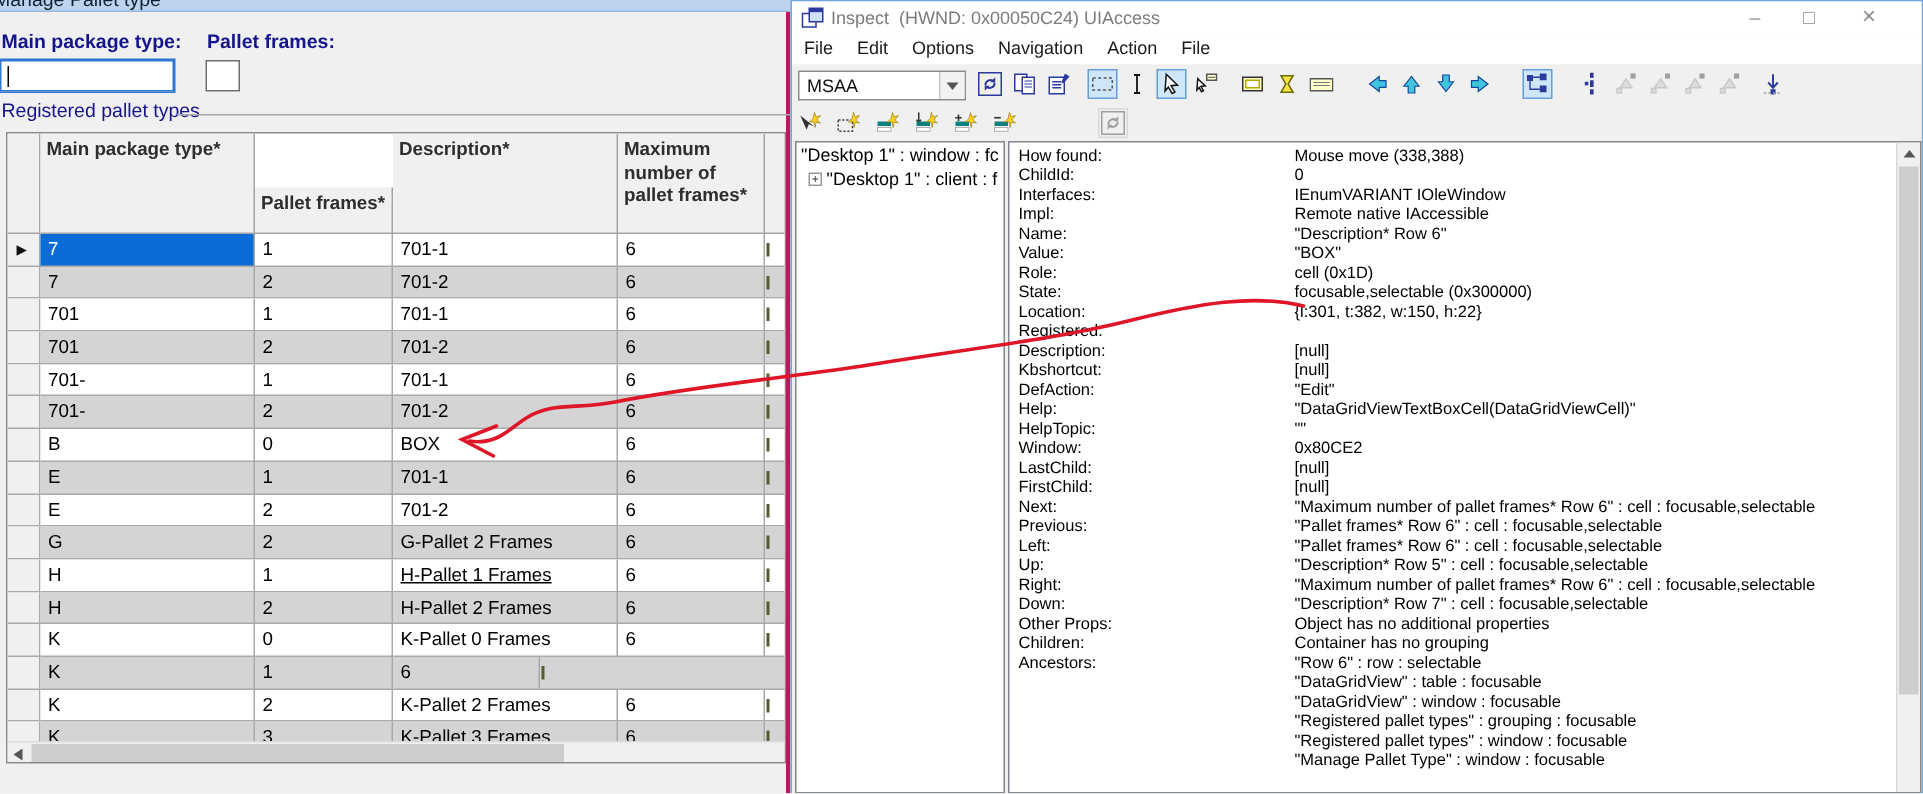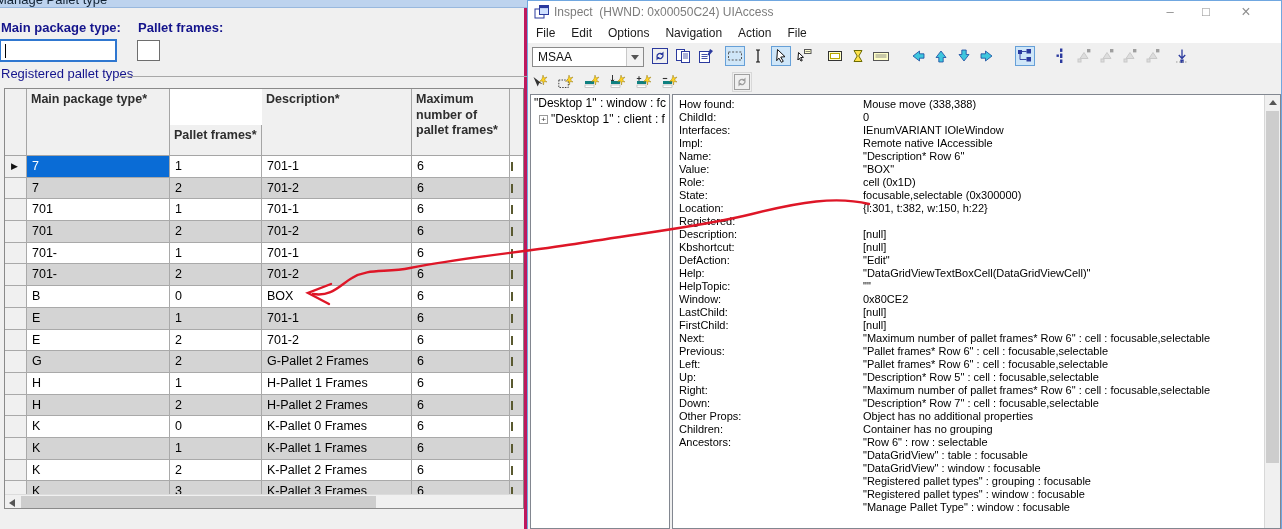--- a/index.html
+++ b/index.html
@@ -210,21 +210,21 @@
             <div class="gcell shade" style="flex: 0 0 150px;">G-Pallet 2 Frames</div>
             <div class="gcell shade" style="flex: 0 0 98px;">6</div>
             <div class="gcell shade" style="flex: 1 1 auto; border-right: none;">
               <div class="sliver-mark"></div>
             </div>
           </div>
           <div class="grow">
             <div class="rowhdr"></div>
             <div class="gcell" style="flex: 0 0 143px;">H</div>
             <div class="gcell" style="flex: 0 0 92px;">1</div>
-            <div class="gcell" style="flex: 0 0 150px;">H-Pallet 1 Frames</div>
+            <div class="gcell" style="flex: 0 0 150px; text-decoration: underline;">H-Pallet 1 Frames</div>
             <div class="gcell" style="flex: 0 0 98px;">6</div>
             <div class="gcell" style="flex: 1 1 auto; border-right: none;">
               <div class="sliver-mark"></div>
             </div>
           </div>
           <div class="grow">
             <div class="rowhdr"></div>
             <div class="gcell shade" style="flex: 0 0 143px;">H</div>
             <div class="gcell shade" style="flex: 0 0 92px;">2</div>
             <div class="gcell shade" style="flex: 0 0 150px;">H-Pallet 2 Frames</div>
@@ -240,21 +240,20 @@
             <div class="gcell" style="flex: 0 0 150px;">K-Pallet 0 Frames</div>
             <div class="gcell" style="flex: 0 0 98px;">6</div>
             <div class="gcell" style="flex: 1 1 auto; border-right: none;">
               <div class="sliver-mark"></div>
             </div>
           </div>
           <div class="grow">
             <div class="rowhdr"></div>
             <div class="gcell shade" style="flex: 0 0 143px;">K</div>
             <div class="gcell shade" style="flex: 0 0 92px;">1</div>
-            <div class="gcell shade" style="flex: 0 0 150px;">K-Pallet 1 Frames</div>
             <div class="gcell shade" style="flex: 0 0 98px;">6</div>
             <div class="gcell shade" style="flex: 1 1 auto; border-right: none;">
               <div class="sliver-mark"></div>
             </div>
           </div>
           <div class="grow">
             <div class="rowhdr"></div>
             <div class="gcell" style="flex: 0 0 143px;">K</div>
             <div class="gcell" style="flex: 0 0 92px;">2</div>
             <div class="gcell" style="flex: 0 0 150px;">K-Pallet 2 Frames</div>

